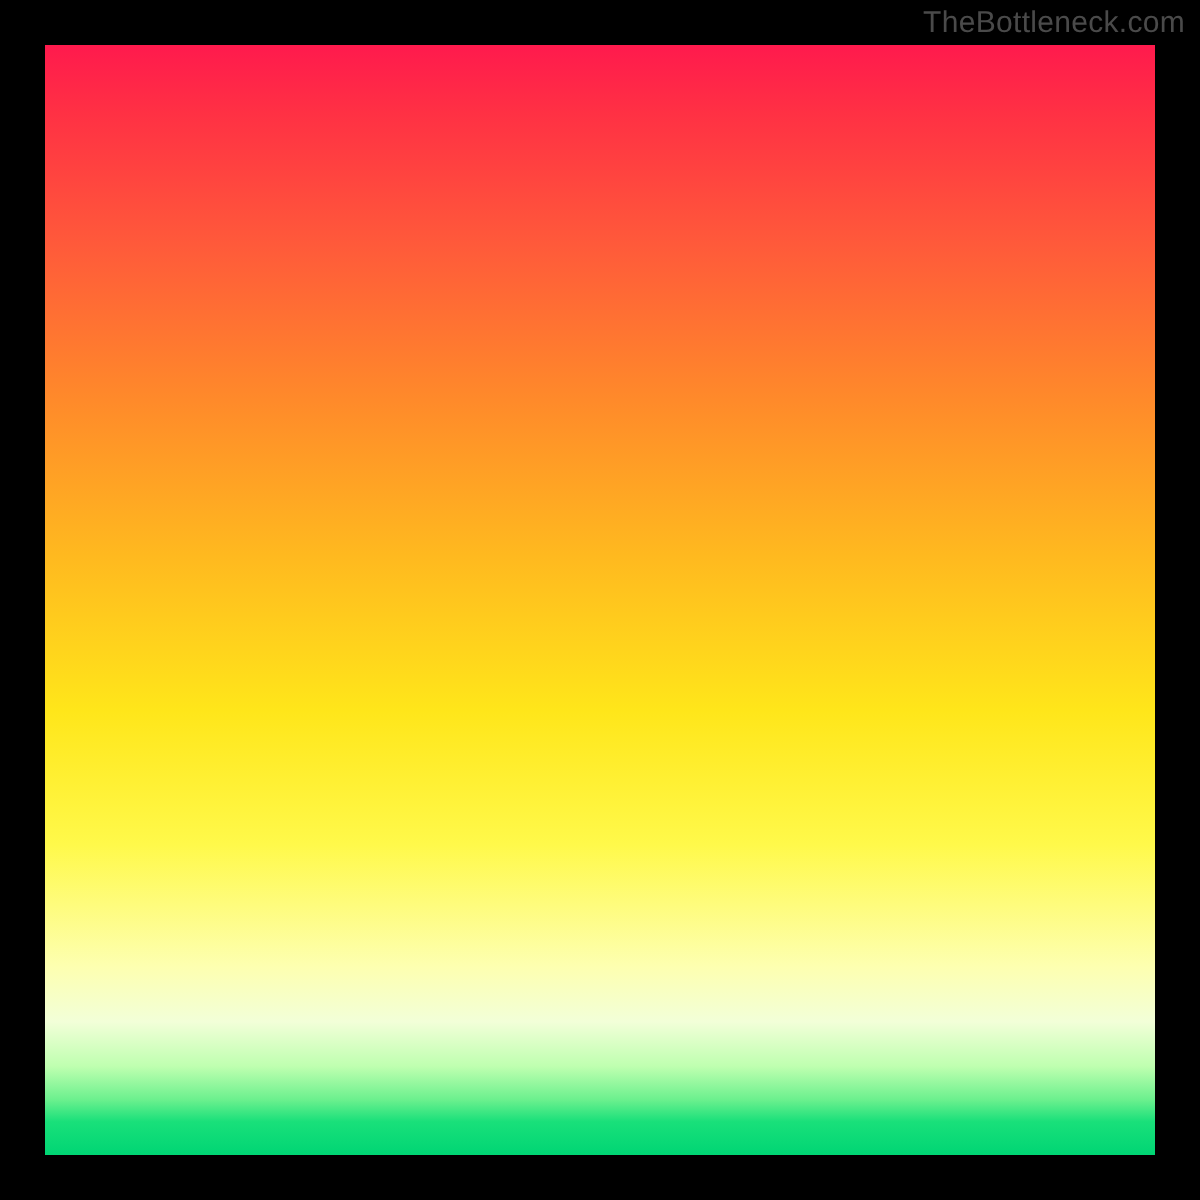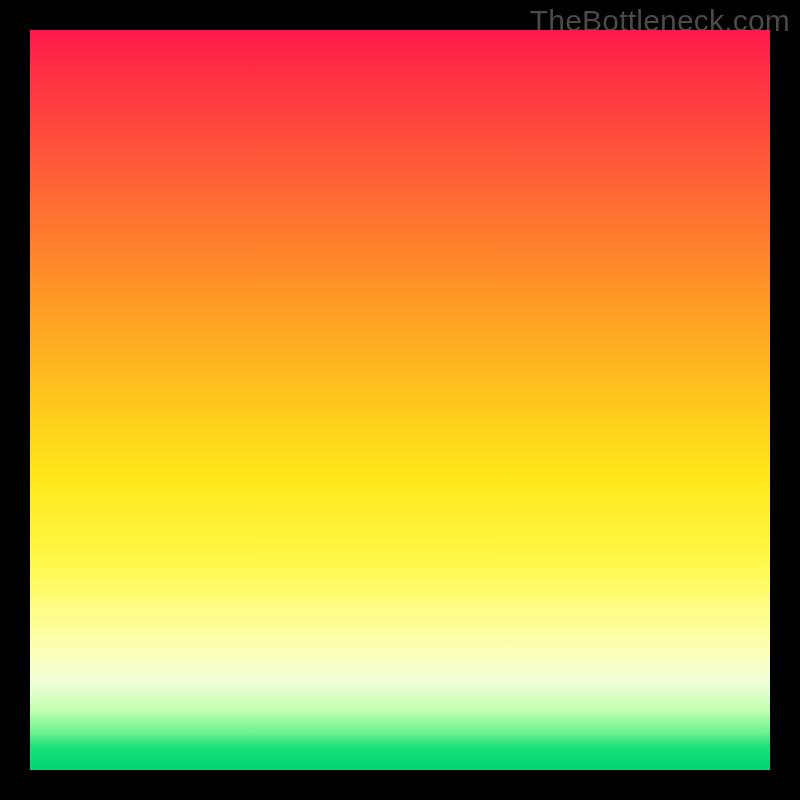--- a/index.html
+++ b/index.html
@@ -45,21 +45,21 @@
       #6cf08e 95%,
       #19e07a 97%,
       #00d574 100%
     );
   }
   .watermark {
     position: absolute;
     top: 4px;
     right: 10px;
     color: #4a4a4a;
-    font-size: 30px;
+    font-size: 20px;
     font-weight: 500;
     letter-spacing: 0.2px;
   }
   svg { display: block; }
 </style>
 </head>
 <body>
 
 <div class="frame">
   <div class="watermark">TheBottleneck.com</div>

